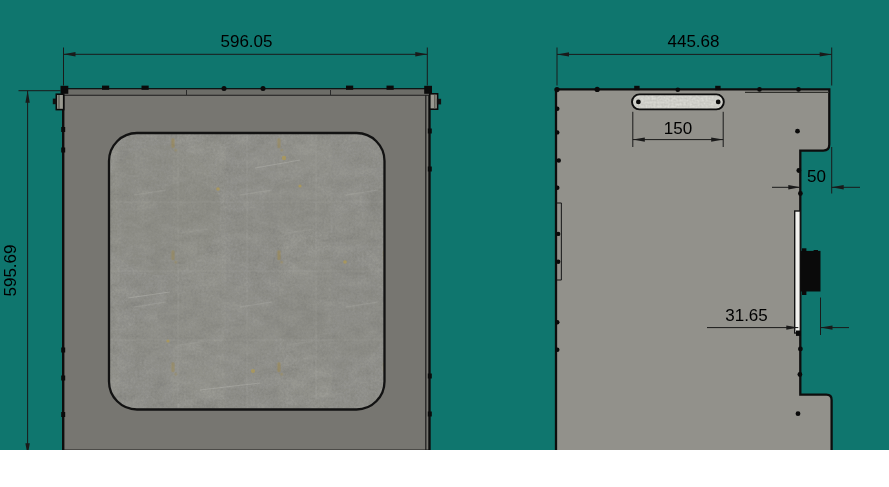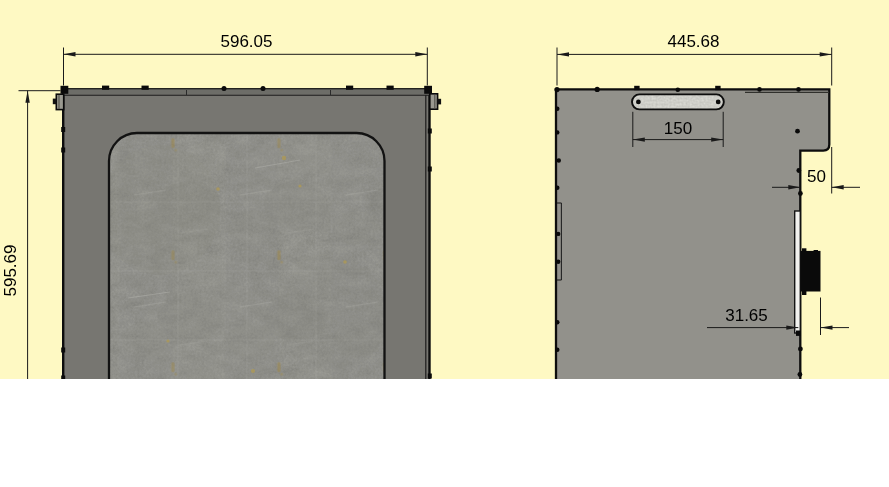--- a/index.html
+++ b/index.html
@@ -1,16 +1,16 @@
 <!DOCTYPE html>
 <html><head>
 <meta charset="utf-8">
 <style>
   html,body{margin:0;padding:0;background:#ffffff;}
-  .page{position:relative;width:889px;height:379px;background:#fef9c3;overflow:hidden;}
+  .page{position:relative;width:889px;height:450px;background:#0f766e;overflow:hidden;}
   svg{display:block;}
   text{font-family:"Liberation Sans",sans-serif;fill:#000000;}
 </style>
 </head>
 <body>
 <div class="page">
 <svg width="889" height="487" viewBox="0 0 889 487" xmlns="http://www.w3.org/2000/svg">
 <defs>
   <filter id="ctex" color-interpolation-filters="sRGB" x="-2%" y="-2%" width="104%" height="104%">
     <feTurbulence type="fractalNoise" baseFrequency="0.45" numOctaves="4" seed="7"></feTurbulence>

